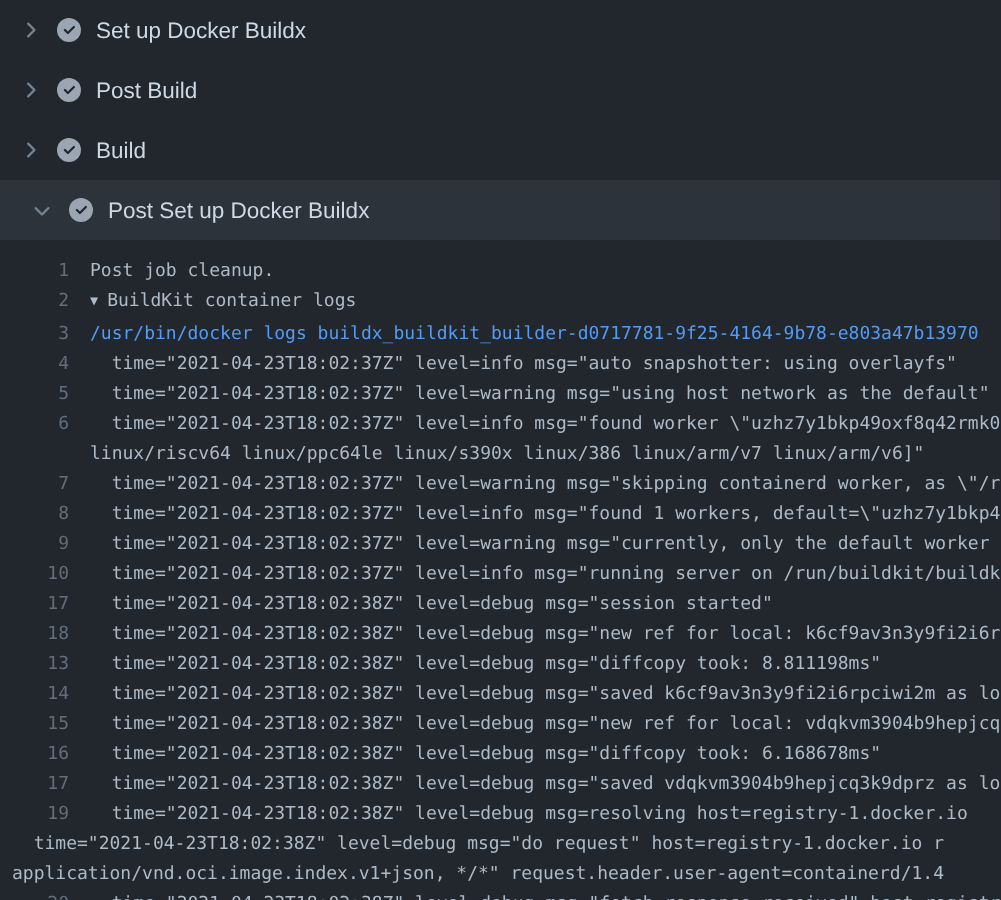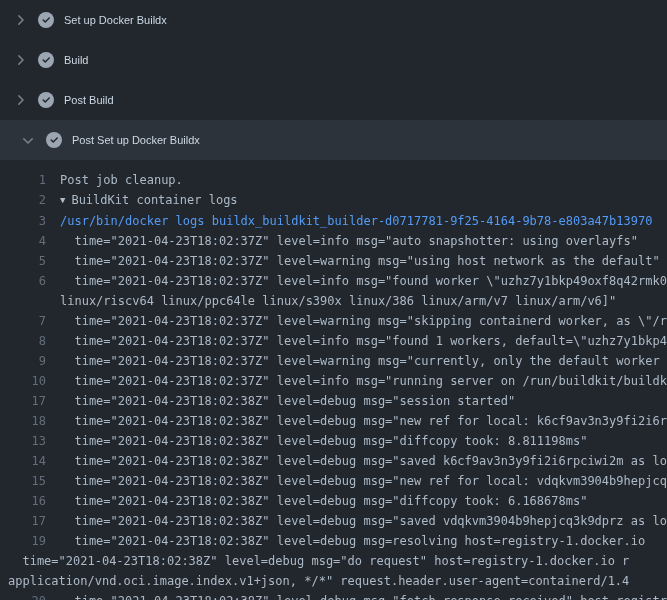--- a/index.html
+++ b/index.html
@@ -30,21 +30,21 @@
   }
   .step-row.expanded{background:var(--expanded-header-bg);padding-left:20px;}
   .chev{width:16px;height:16px;display:flex;align-items:center;justify-content:center;color:var(--chevron-color);flex:none;}
   .chev svg{display:block;}
   .chev-down{display:none;}
   .step-row.expanded .chev-down{display:flex;}
   .check{width:16px;height:16px;display:flex;flex:none;color:var(--check-circle-color);}
   .check svg{display:block;}
   .step-label{
     color:var(--title-color);
-    font-size:11px;font-weight:500;
+    font-size:15px;font-weight:500;
     white-space:nowrap;
   }
 
   
   .log{
     padding-top:10px;
     font-family:"DejaVu Sans Mono","Liberation Mono",monospace;
     font-size:12px;line-height:20px;
     color:var(--log-text-color);
   }
@@ -89,36 +89,36 @@
         <path d="M6.22 3.22a.75.75 0 0 1 1.06 0l4.25 4.25a.75.75 0 0 1 0 1.06l-4.25 4.25a.75.75 0 0 1-1.06-1.06L9.94 8 6.22 4.28a.75.75 0 0 1 0-1.06z"></path>
       </svg>
     </span>
 
     <span class="check">
       <svg width="16" height="16" viewBox="0 0 16 16" aria-hidden="true">
         <circle cx="8" cy="8" r="8" fill="currentColor"></circle>
         <path d="M11.78 5.47a.75.75 0 0 1 0 1.06l-4 4a.75.75 0 0 1-1.06 0l-2-2a.75.75 0 1 1 1.06-1.06l1.47 1.47 3.47-3.47a.75.75 0 0 1 1.06 0z" fill="var(--check-mark-color)"></path>
       </svg>
     </span>
-    <span class="step-label">Build</span>
+    <span class="step-label">Post Build</span>
   </div>
       <div class="step-row">
     <span class="chev chev-right">
       <svg width="16" height="16" viewBox="0 0 16 16" fill="currentColor" aria-hidden="true">
         <path d="M6.22 3.22a.75.75 0 0 1 1.06 0l4.25 4.25a.75.75 0 0 1 0 1.06l-4.25 4.25a.75.75 0 0 1-1.06-1.06L9.94 8 6.22 4.28a.75.75 0 0 1 0-1.06z"></path>
       </svg>
     </span>
 
     <span class="check">
       <svg width="16" height="16" viewBox="0 0 16 16" aria-hidden="true">
         <circle cx="8" cy="8" r="8" fill="currentColor"></circle>
         <path d="M11.78 5.47a.75.75 0 0 1 0 1.06l-4 4a.75.75 0 0 1-1.06 0l-2-2a.75.75 0 1 1 1.06-1.06l1.47 1.47 3.47-3.47a.75.75 0 0 1 1.06 0z" fill="var(--check-mark-color)"></path>
       </svg>
     </span>
-    <span class="step-label">Post Build</span>
+    <span class="step-label">Build</span>
   </div>
       <div class="step-row expanded">
 
     <span class="chev chev-down">
       <svg width="16" height="16" viewBox="0 0 16 16" fill="currentColor" aria-hidden="true">
         <path d="M12.78 6.22a.75.75 0 0 1 0 1.06l-4.25 4.25a.75.75 0 0 1-1.06 0L3.22 7.28a.75.75 0 0 1 1.06-1.06L8 9.94l3.72-3.72a.75.75 0 0 1 1.06 0z"></path>
       </svg>
     </span>
     <span class="check">
       <svg width="16" height="16" viewBox="0 0 16 16" aria-hidden="true">

